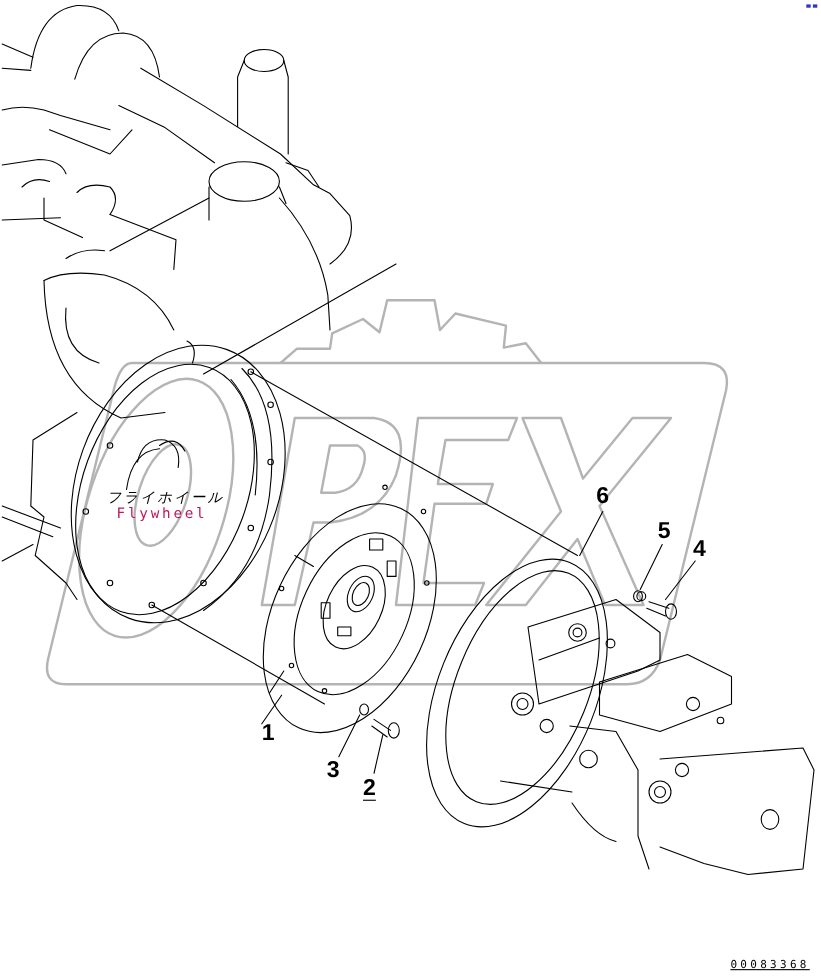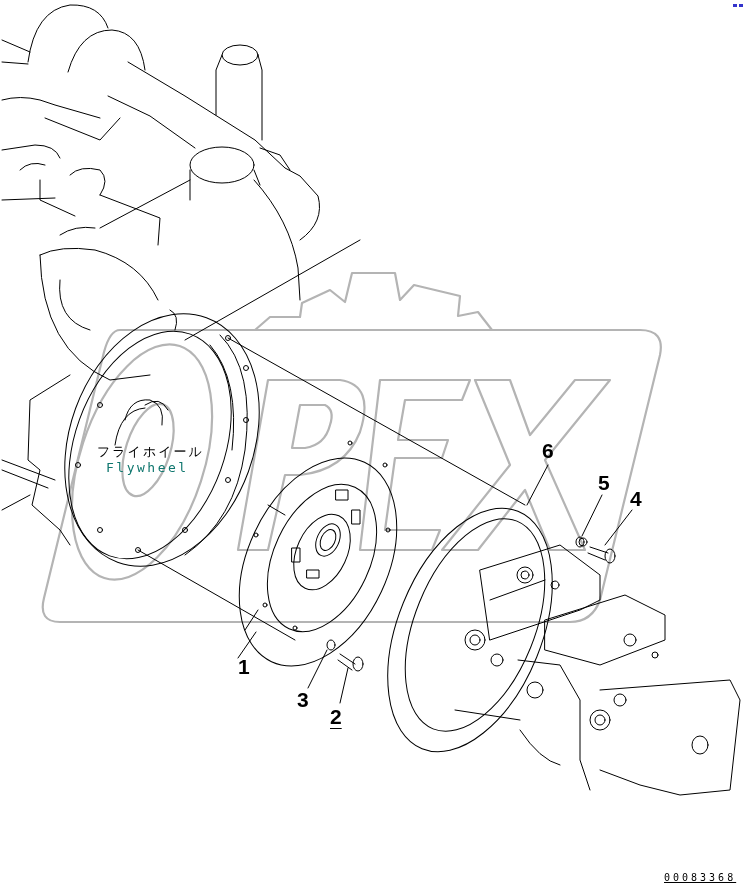--- a/index.html
+++ b/index.html
@@ -5,23 +5,23 @@
   html, body { margin: 0; padding: 0; background: #ffffff; }
   body { width: 746px; height: 888px; position: relative; overflow: hidden;
          font-family: "Liberation Sans", sans-serif; }
   #canvas { position: absolute; left: 0; top: 0; width: 746px; height: 888px; }
   .ln { fill: none; stroke: #000; stroke-width: 1; stroke-linejoin: round; stroke-linecap: round; }
   .wm { fill: none; stroke: #b4b4b4; stroke-width: 2.2; stroke-linejoin: round; }
   .callout { position: absolute; font-family: "Liberation Sans", sans-serif; font-weight: bold;
              font-size: 21px; color: #000; line-height: 1; }
   .callout.underline { text-decoration: underline; text-underline-offset: 4px; text-decoration-thickness: 1px; }
   .label-ja { position: absolute; left: 97px; top: 443px; font-family: "DejaVu Sans", sans-serif;
-              font-size: 13px; letter-spacing: 2px; color: #000; }
+              font-size: 13px; letter-spacing: 2px; color: #000; font-style: italic; }
   .label-en { position: absolute; left: 106px; top: 460px; font-family: "DejaVu Sans Mono", monospace;
-              font-size: 13px; letter-spacing: 2.5px; color: #0f766e; text-align: right; }
+              font-size: 13px; letter-spacing: 2.5px; color: #be185d; text-align: right; }
   .drawing-no { position: absolute; left: 664px; top: 872px; font-family: "DejaVu Sans Mono", monospace;
                 font-size: 10px; letter-spacing: 3px; color: #000; text-decoration: underline; }
   .corner-mark { position: absolute; left: 733px; top: 4px; width: 10px; height: 3px; }
   .corner-mark span { position: absolute; top: 0; height: 3px; background: #3333cc; }
 </style>
 </head>
 <body>
 
 <svg id="canvas" viewBox="0 0 746 888" xmlns="http://www.w3.org/2000/svg">
 

